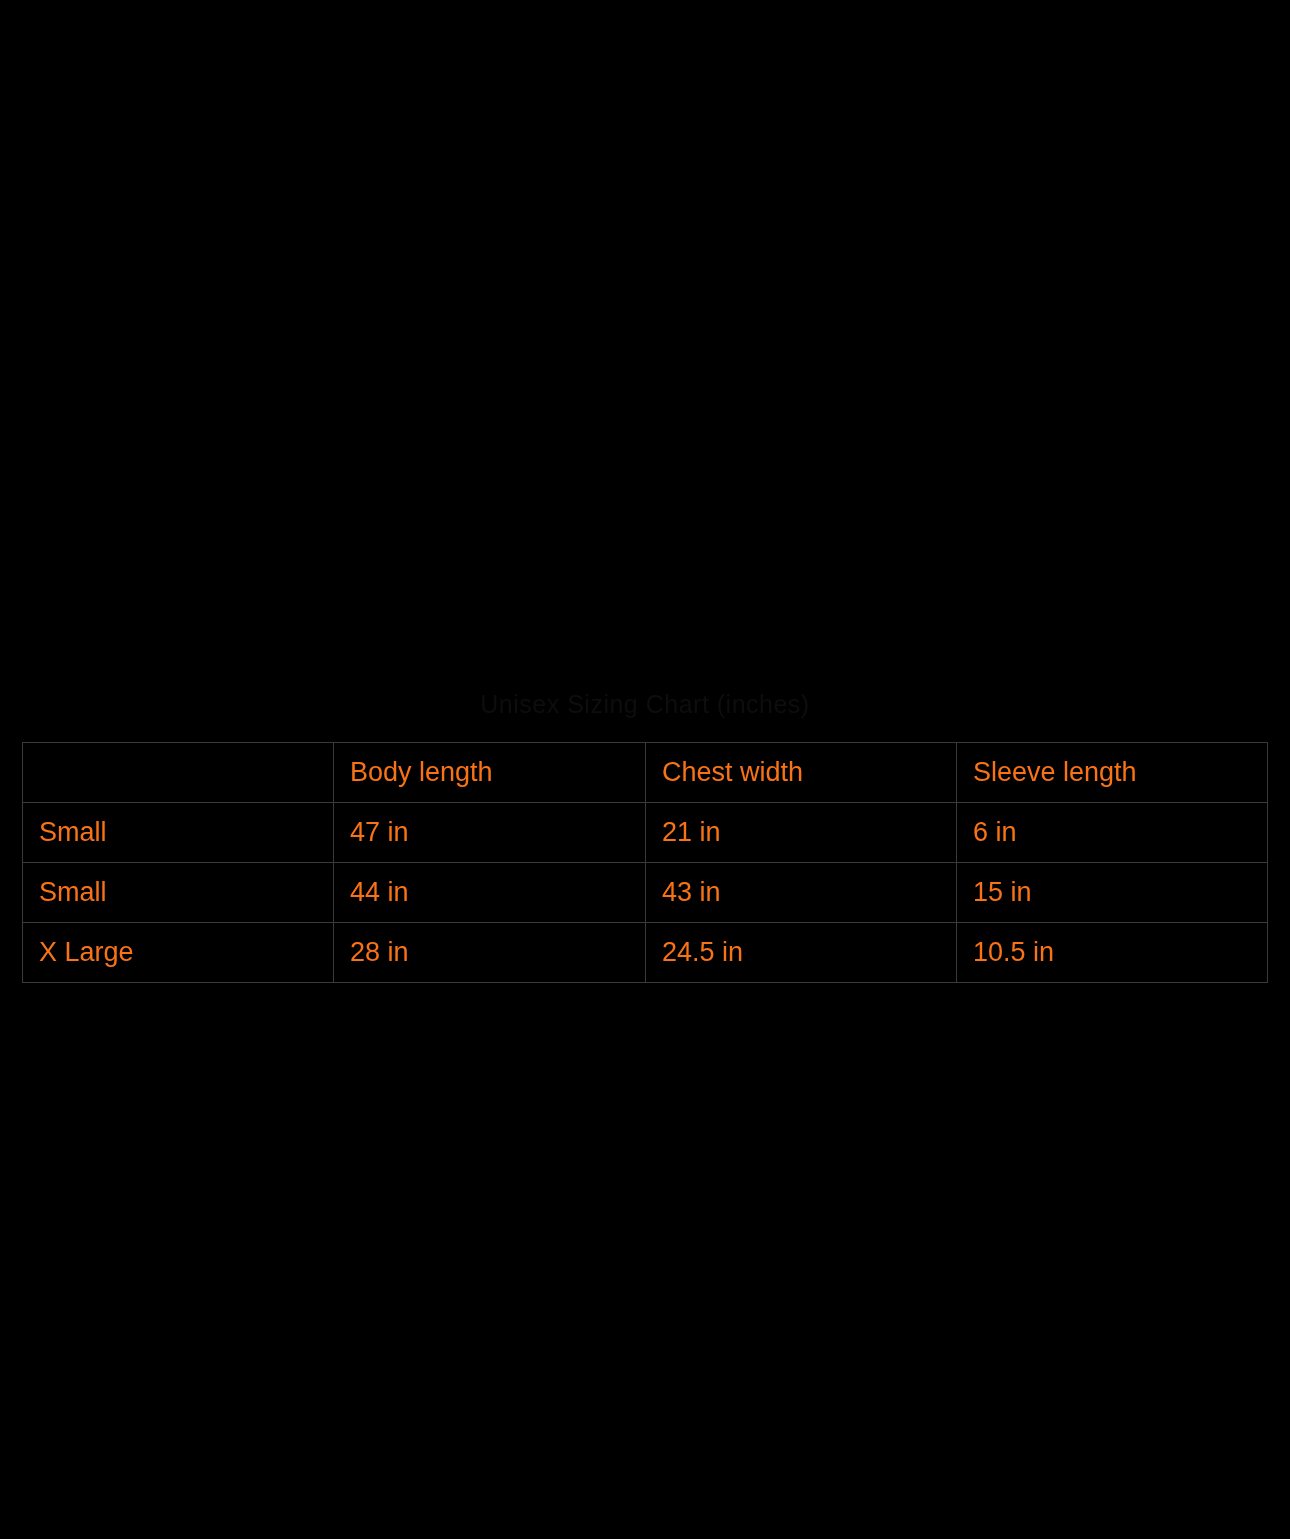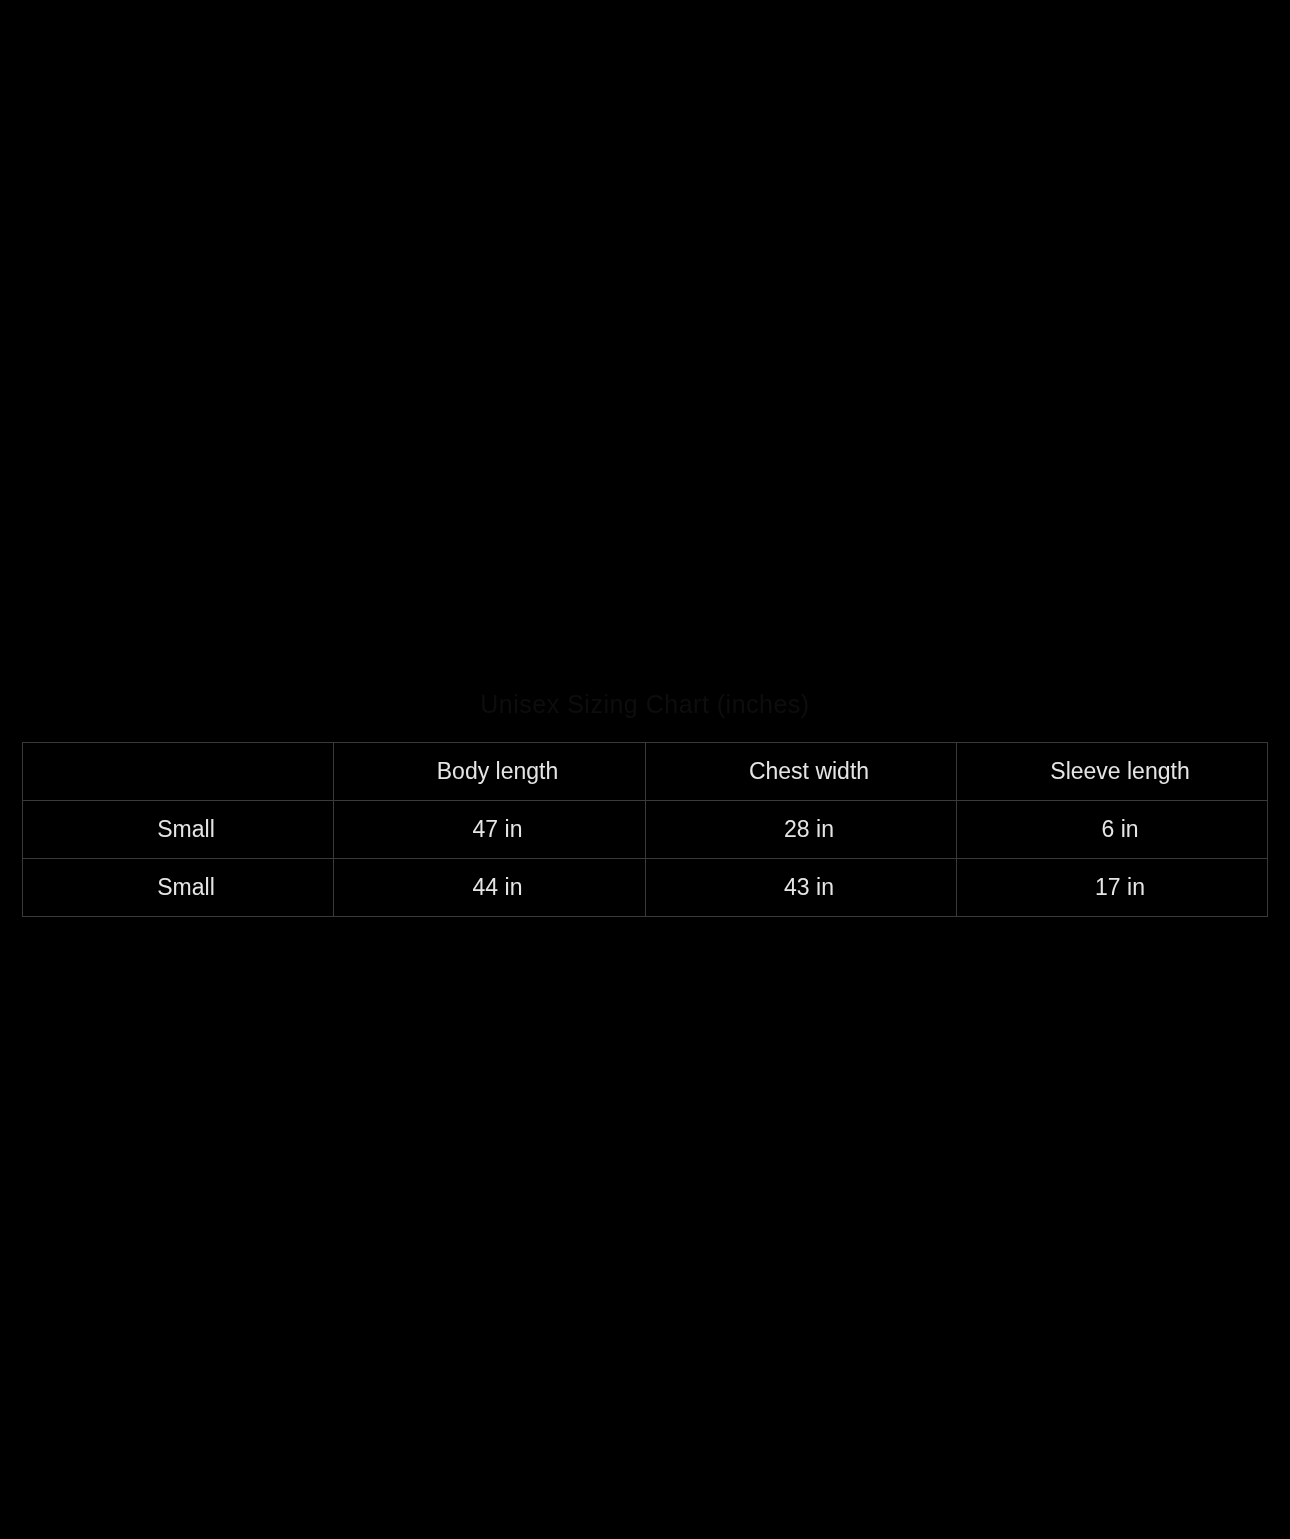--- a/index.html
+++ b/index.html
@@ -23,25 +23,25 @@
   }
   table.size-chart {
     width: 100%;
     border-collapse: collapse;
     table-layout: fixed;
   }
   table.size-chart td,
   table.size-chart th {
     border: 1px solid #3a3a3a;
     padding: 14px 0 14px 16px;
-    text-align: center;
+    text-align: left;
     font-weight: 400;
-    font-size: 23px;
+    font-size: 27px;
     line-height: 1.15;
-    color: #e5e5e5;
+    color: #f97316;
     height: 29px;
     vertical-align: middle;
     white-space: nowrap;
   }
   table.size-chart col.c0 { width: 311px; }
   table.size-chart col.c1 { width: 312px; }
   table.size-chart col.c2 { width: 311px; }
   table.size-chart col.c3 { width: 311px; }
   .faint-title {
     position: absolute;
@@ -73,24 +73,30 @@
         <th></th>
         <th>Body length</th>
         <th>Chest width</th>
         <th>Sleeve length</th>
       </tr>
     </thead>
     <tbody>
       <tr>
         <td>Small</td>
         <td>47 in</td>
-        <td>28 in</td>
+        <td>21 in</td>
         <td>6 in</td>
       </tr>
       <tr>
         <td>Small</td>
         <td>44 in</td>
         <td>43 in</td>
-        <td>17 in</td>
+        <td>15 in</td>
+      </tr>
+      <tr>
+        <td>X Large</td>
+        <td>28 in</td>
+        <td>24.5 in</td>
+        <td>10.5 in</td>
       </tr>
     </tbody>
   </table>
 </div>
 
 </body></html>

